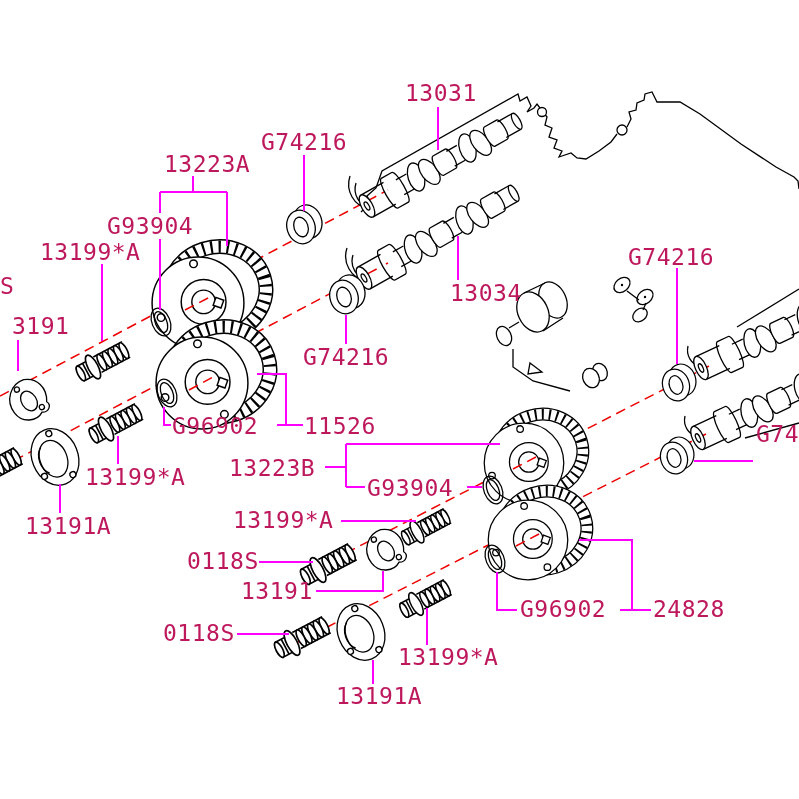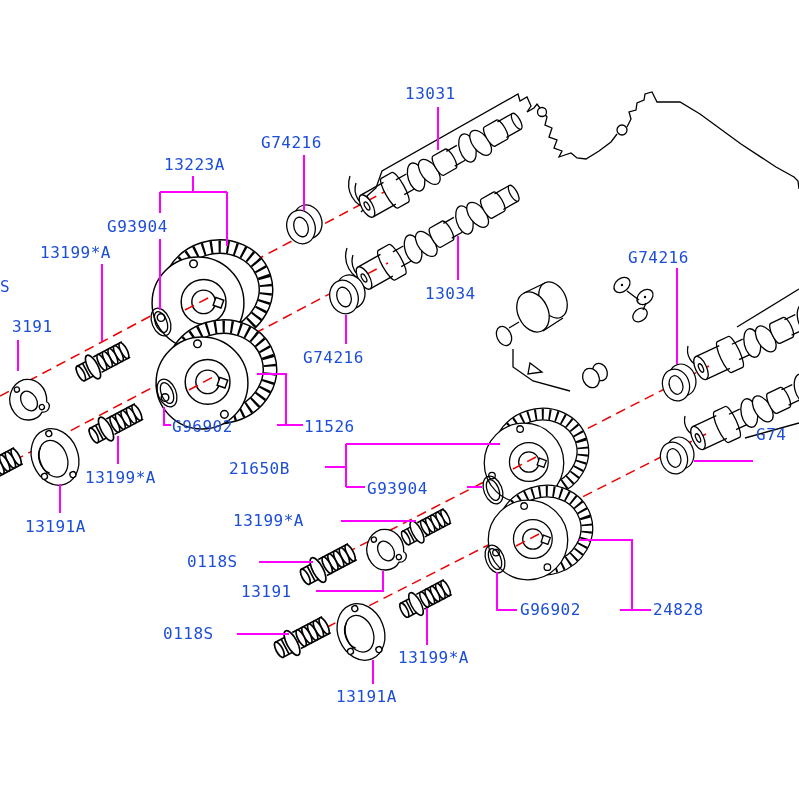--- a/index.html
+++ b/index.html
@@ -6,22 +6,22 @@
   #canvas{
     position:relative;
     width:799px;height:799px;
     background:#ffffff;
     overflow:hidden;
     font-family:"DejaVu Sans Mono","DejaVu Sans",monospace;
   }
   #art{position:absolute;left:0;top:0;}
   .part-label{
     position:absolute;
-    color:#1d4ed8;
-    font-size:16px;
+    color:#be185d;
+    font-size:23px;
     line-height:21px;
     letter-spacing:0.5px;
     white-space:pre;
     cursor:pointer;
     user-select:none;
   }
   svg .blk{stroke:#000000;stroke-width:1.3;fill:none;}
   svg .blkf{stroke:#000000;stroke-width:1.3;fill:#ffffff;}
   svg .lead{stroke:#ff00ff;stroke-width:2;fill:none;}
   svg .axis{stroke:#ee0000;stroke-width:1.5;fill:none;stroke-dasharray:10 6;}
@@ -221,26 +221,26 @@
     </g>
   </svg>
 
   <div class="part-label" style="left:405px;top:83px">13031</div>
   <div class="part-label" style="left:261px;top:132px">G74216</div>
   <div class="part-label" style="left:164px;top:154px">13223A</div>
   <div class="part-label" style="left:107px;top:216px">G93904</div>
   <div class="part-label" style="left:40px;top:242px">13199*A</div>
   <div class="part-label" style="left:0px;top:276px">S</div>
   <div class="part-label" style="left:12px;top:316px">3191</div>
-  <div class="part-label" style="left:425px;top:283px">13034</div>
+  <div class="part-label" style="left:450px;top:283px">13034</div>
   <div class="part-label" style="left:303px;top:347px">G74216</div>
   <div class="part-label" style="left:628px;top:247px">G74216</div>
   <div class="part-label" style="left:172px;top:416px">G96902</div>
   <div class="part-label" style="left:304px;top:416px">11526</div>
-  <div class="part-label" style="left:229px;top:458px">21650B</div>
+  <div class="part-label" style="left:229px;top:458px">13223B</div>
   <div class="part-label" style="left:367px;top:478px">G93904</div>
   <div class="part-label" style="left:85px;top:467px">13199*A</div>
   <div class="part-label" style="left:25px;top:516px">13191A</div>
   <div class="part-label" style="left:233px;top:510px">13199*A</div>
   <div class="part-label" style="left:187px;top:551px">0118S</div>
   <div class="part-label" style="left:241px;top:581px">13191</div>
   <div class="part-label" style="left:163px;top:623px">0118S</div>
   <div class="part-label" style="left:520px;top:599px">G96902</div>
   <div class="part-label" style="left:653px;top:599px">24828</div>
   <div class="part-label" style="left:398px;top:647px">13199*A</div>

